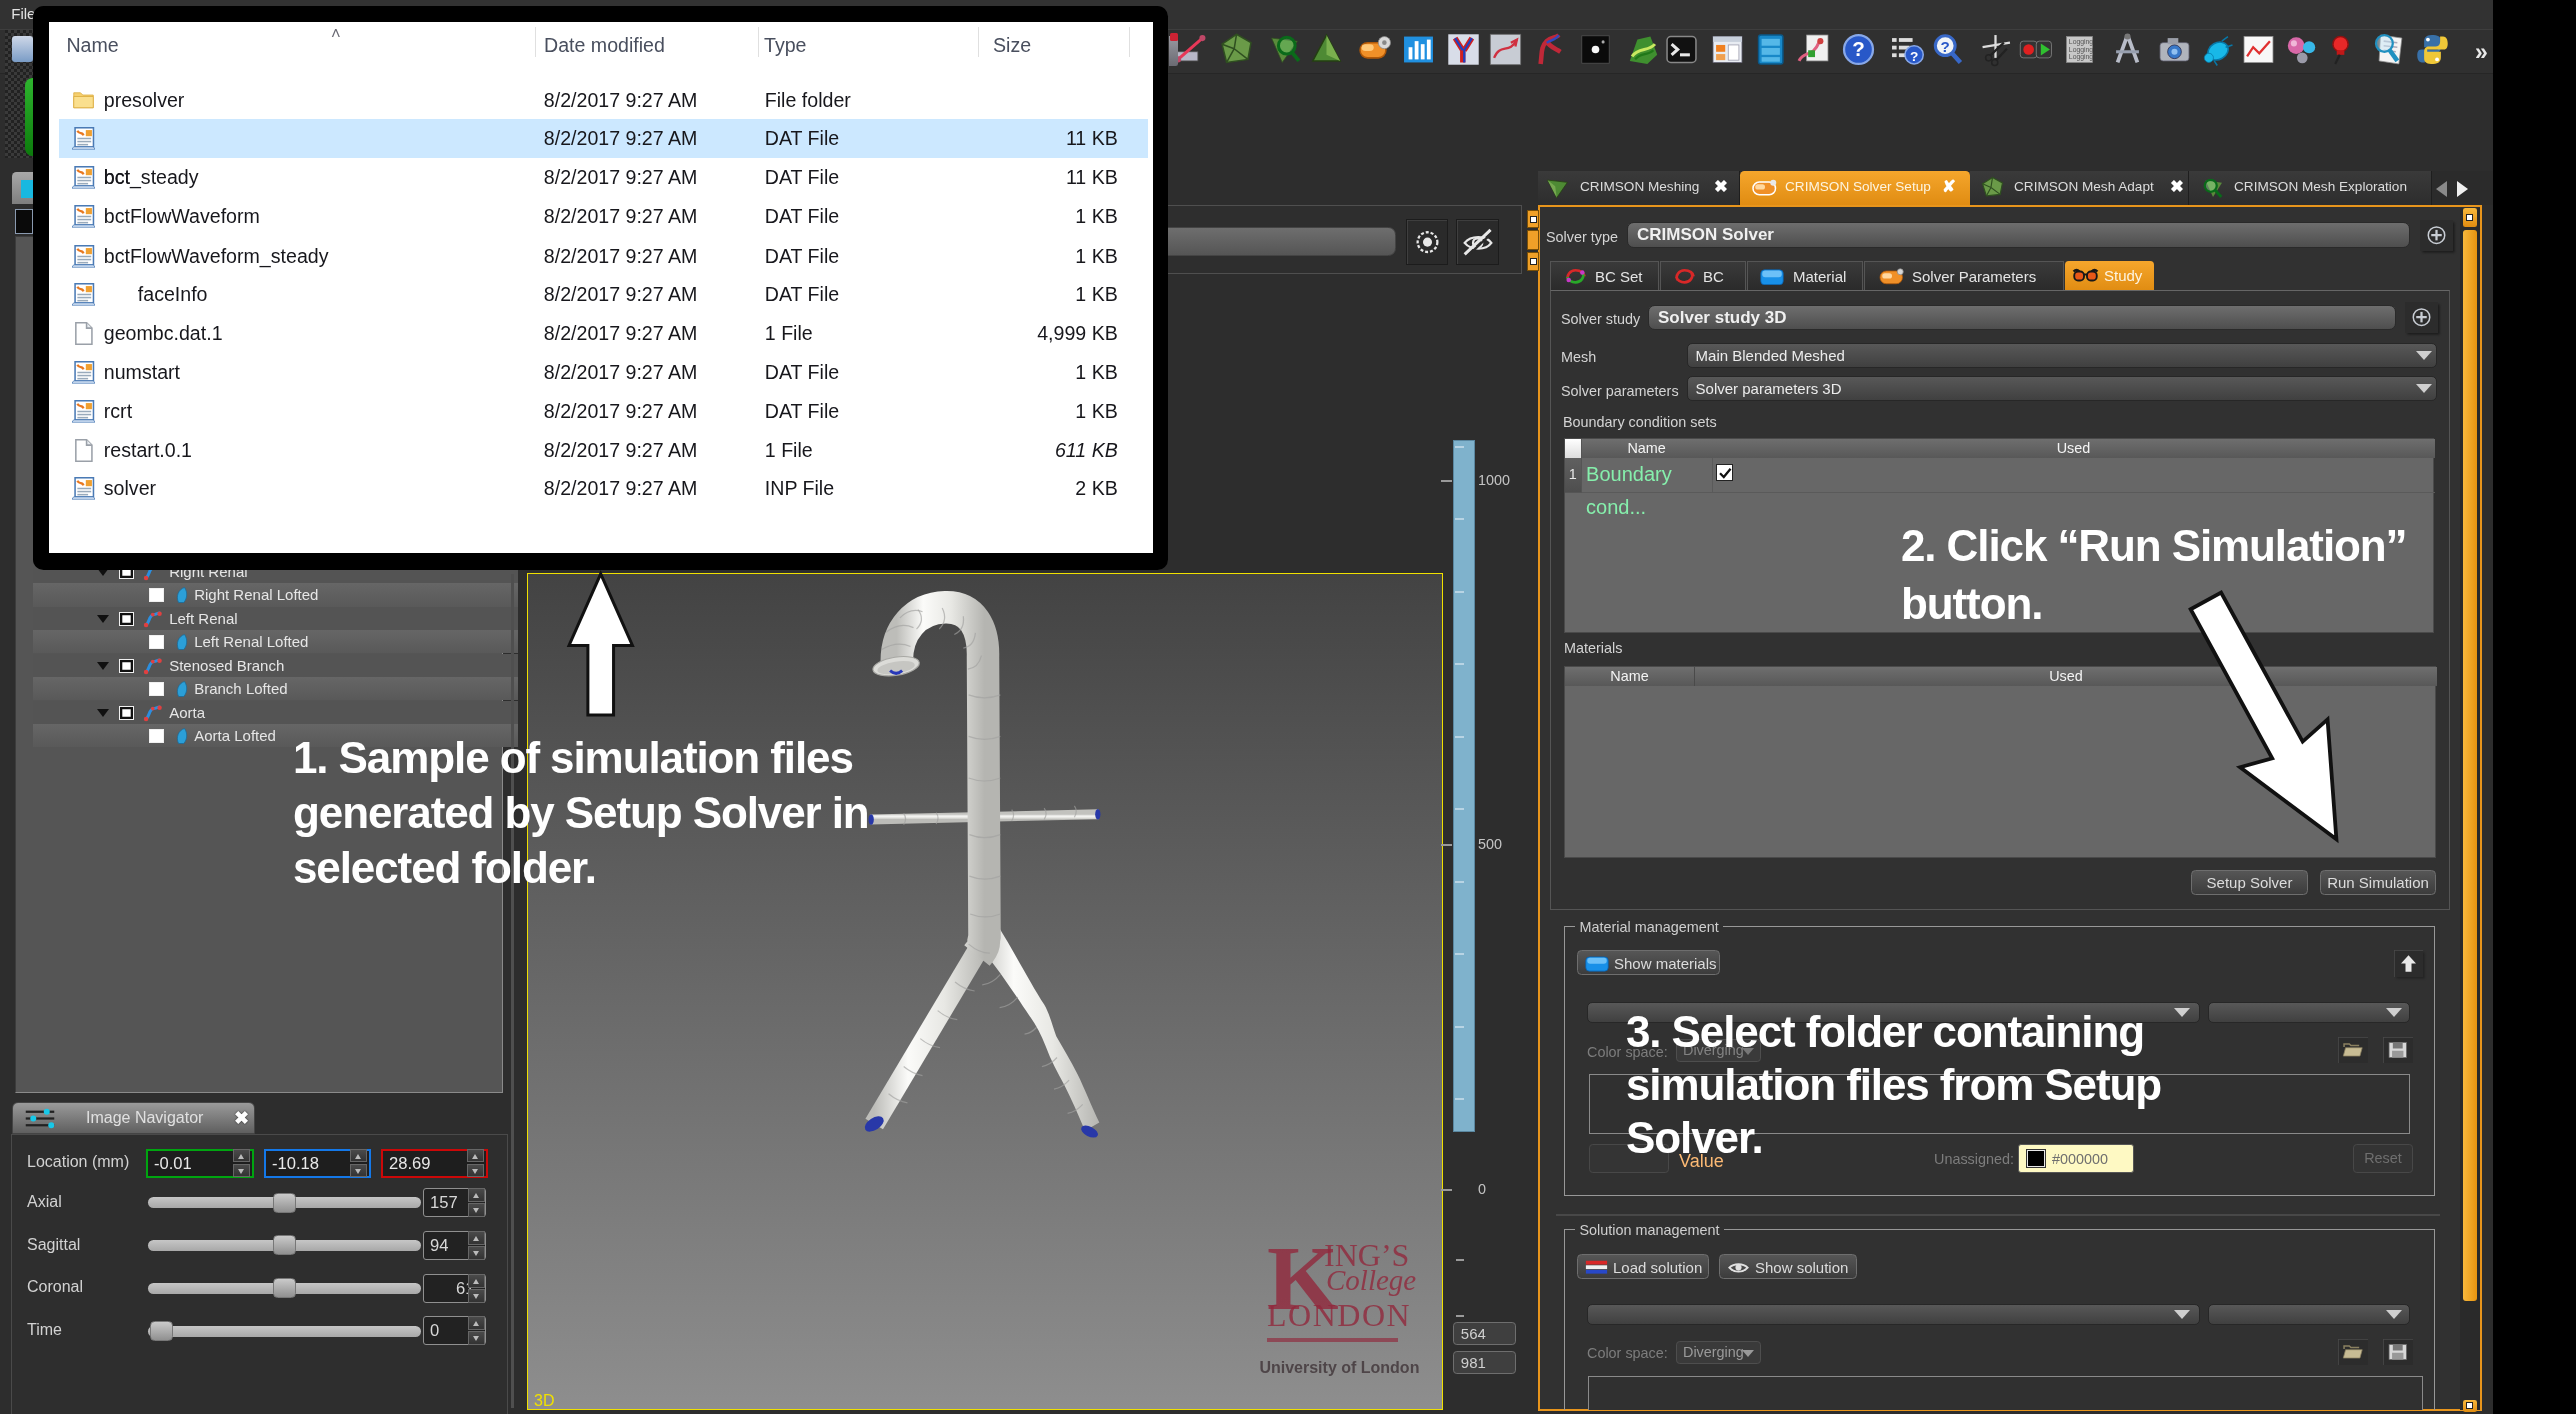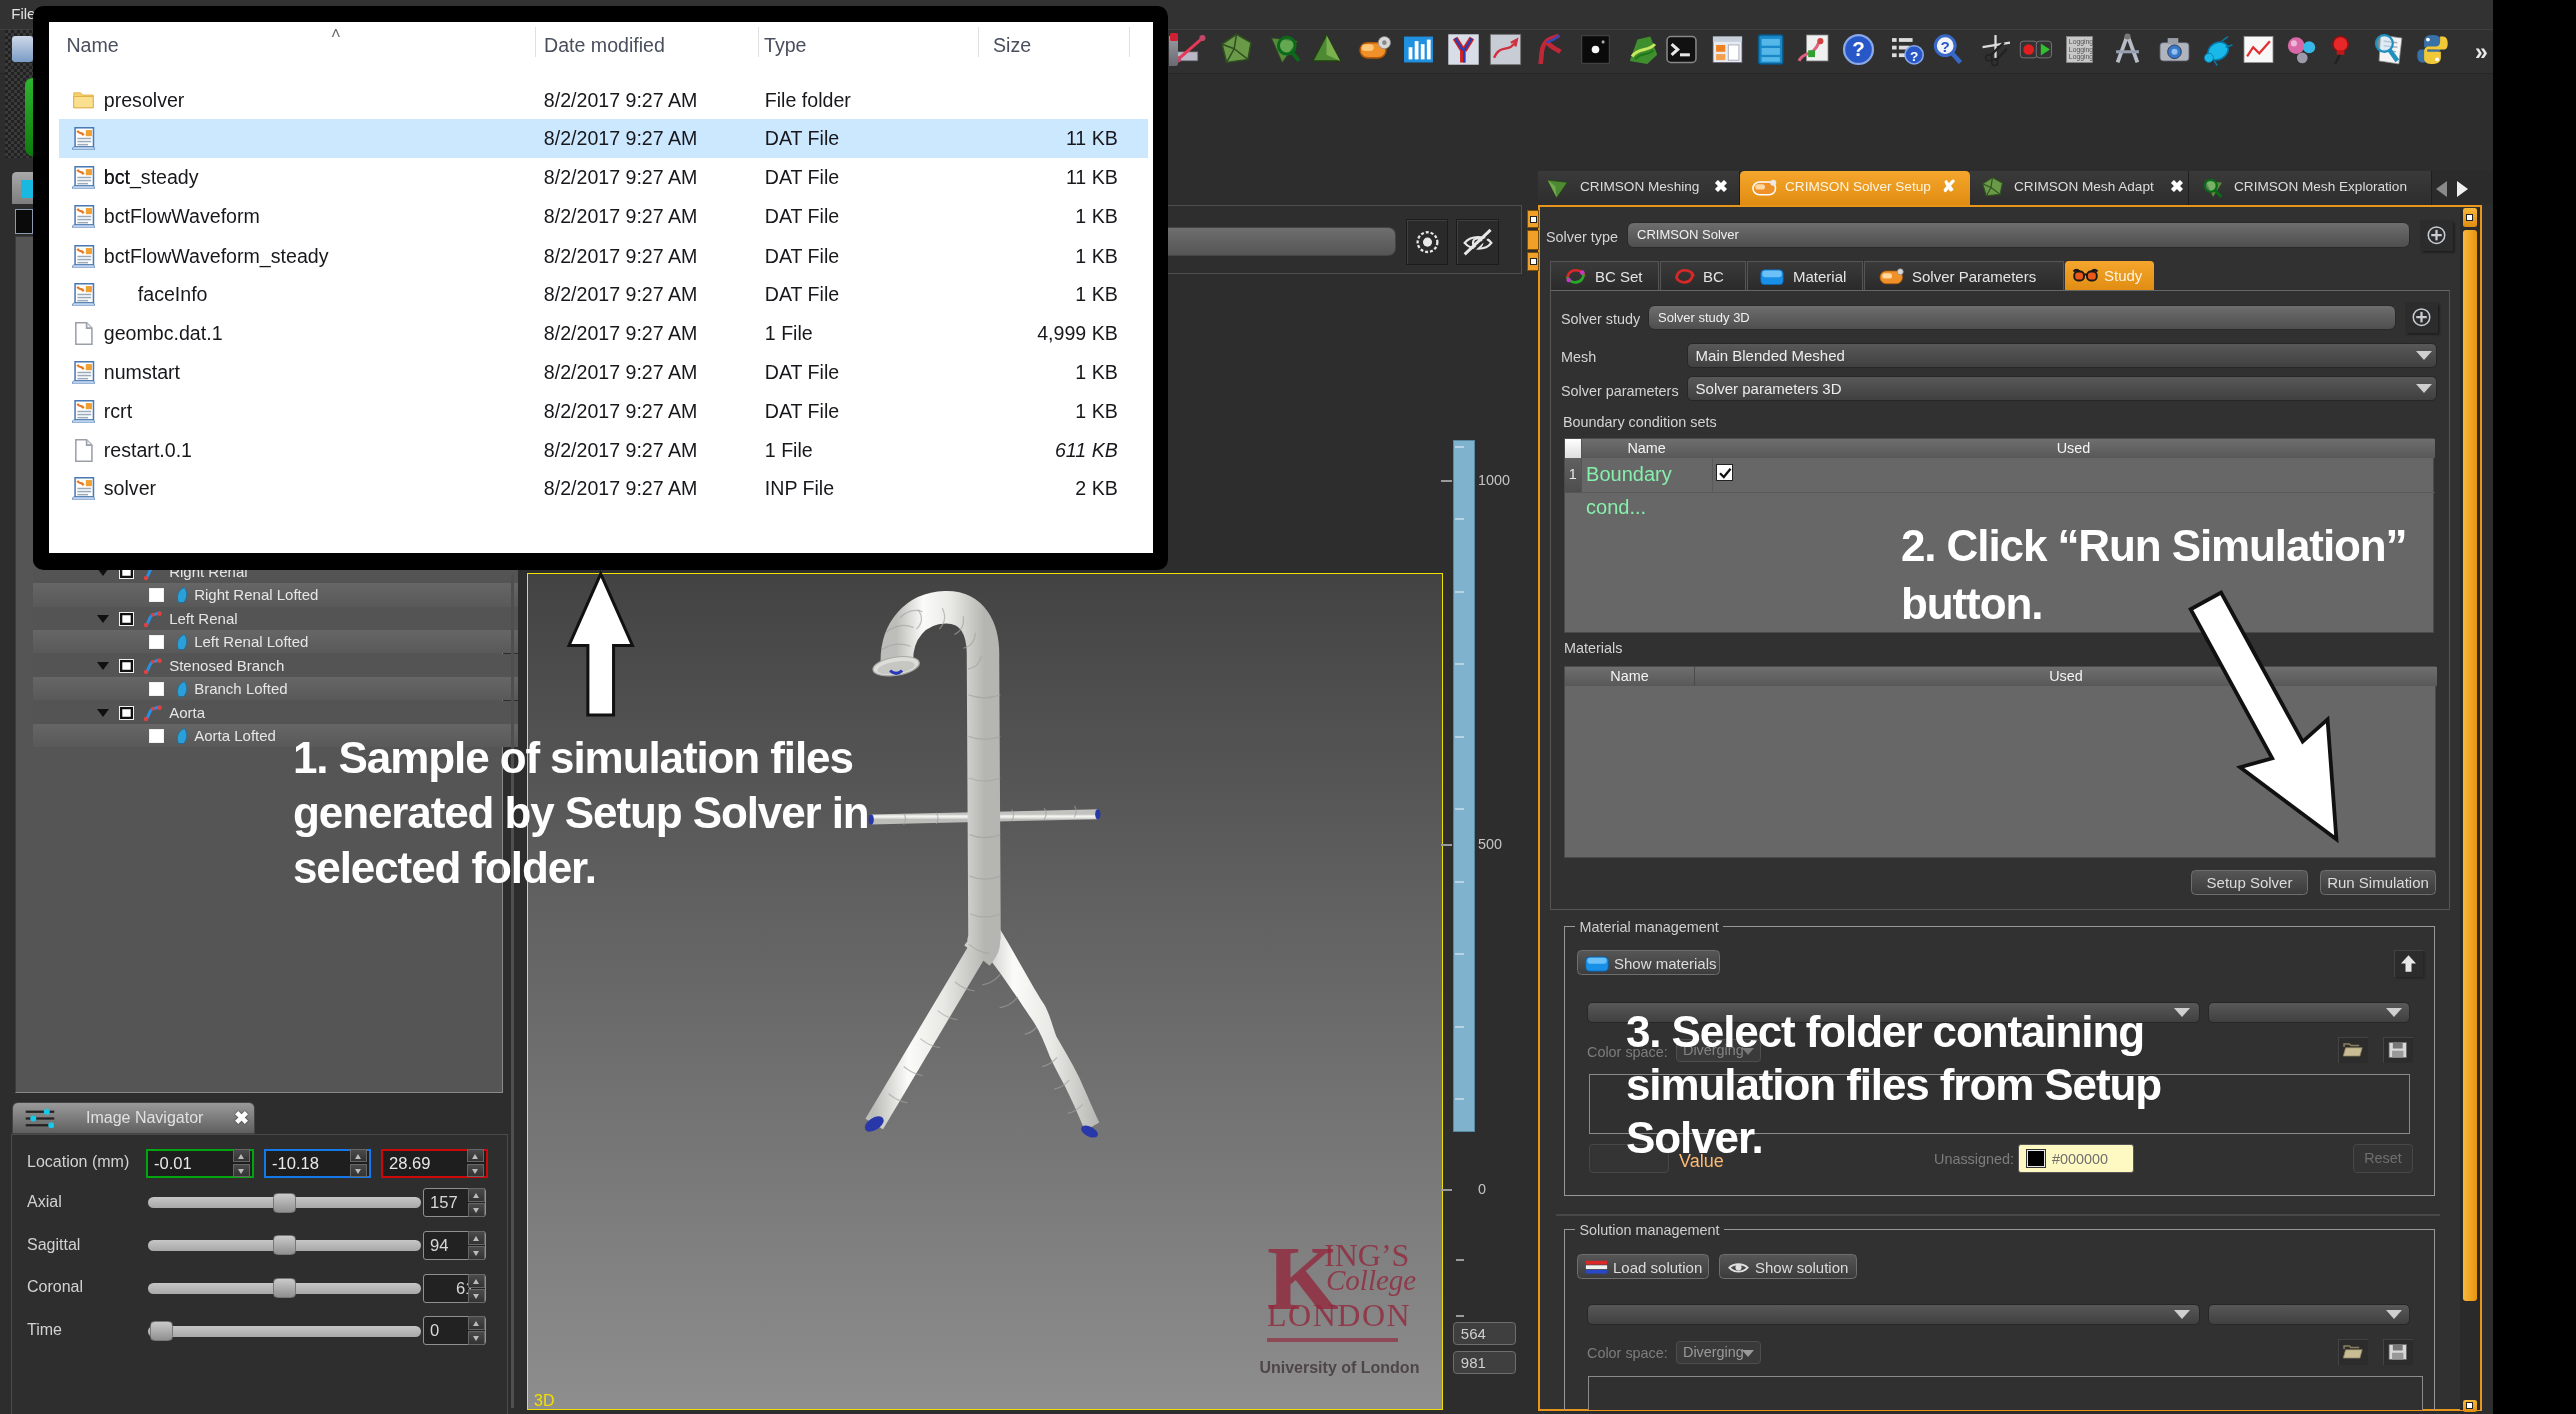--- a/index.html
+++ b/index.html
@@ -1,18 +1,18 @@
 <!DOCTYPE html>
 <html style="font-size:12px"><head><meta charset="utf-8"><style>
 *{margin:0;padding:0;box-sizing:border-box;}
 html,body{width:2576px;height:1415px;background:#2d2d2d;font-family:"Liberation Sans",sans-serif;overflow:hidden;position:relative;}
 .abs{position:absolute;}
 .ti{position:absolute;width:35px;height:35px;top:32px;}
 .lbl{color:#d4d4d4;font-size:14.4px;}
-.fld{position:absolute;background:linear-gradient(#6e6e6e,#4e4e4e);border:0.8px solid #2a2a2a;border-radius:6.8px;color:#f0f0f0;font-size:13px;line-height:24px;padding-left:9px;}
+.fld{position:absolute;background:linear-gradient(#6e6e6e,#4e4e4e);border:0.8px solid #2a2a2a;border-radius:6.8px;color:#f0f0f0;font-size:17px;line-height:24px;padding-left:9px;font-weight:bold;}
 .combo{position:absolute;background:linear-gradient(#585858,#404040);border:0.8px solid #272727;border-radius:5.3px;color:#ececec;font-size:15px;line-height:23.4px;padding-left:7.6px;}
 .carr{position:absolute;width:0;height:0;border-left:8.3px solid transparent;border-right:8.3px solid transparent;border-top:9.8px solid #cfcfcf;}
 .btn{position:absolute;background:linear-gradient(#565656,#3c3c3c);border:0.8px solid #6e6e6e;border-radius:4.5px;color:#dcdcdc;font-size:15px;text-align:center;}
 .grp{position:absolute;border:0.8px solid #989898;}
 .grplbl{position:absolute;background:#313131;color:#cfcfcf;font-size:14.4px;padding:0 4.5px;}
 .note{position:absolute;color:#fff;font-weight:bold;font-size:44px;letter-spacing:-1.1px;line-height:55px;white-space:pre;}
 .tick{position:absolute;height:2.3px;background:#9a9a9a;}
 .tlbl{position:absolute;color:#c4c4c4;font-size:14.4px;}
 .sbx{position:absolute;height:29px;background:#1e1e1e;color:#e8e8e8;font-size:16.6px;line-height:26px;padding-left:6px;}
 .spin{position:absolute;width:16.6px;height:29px;}

